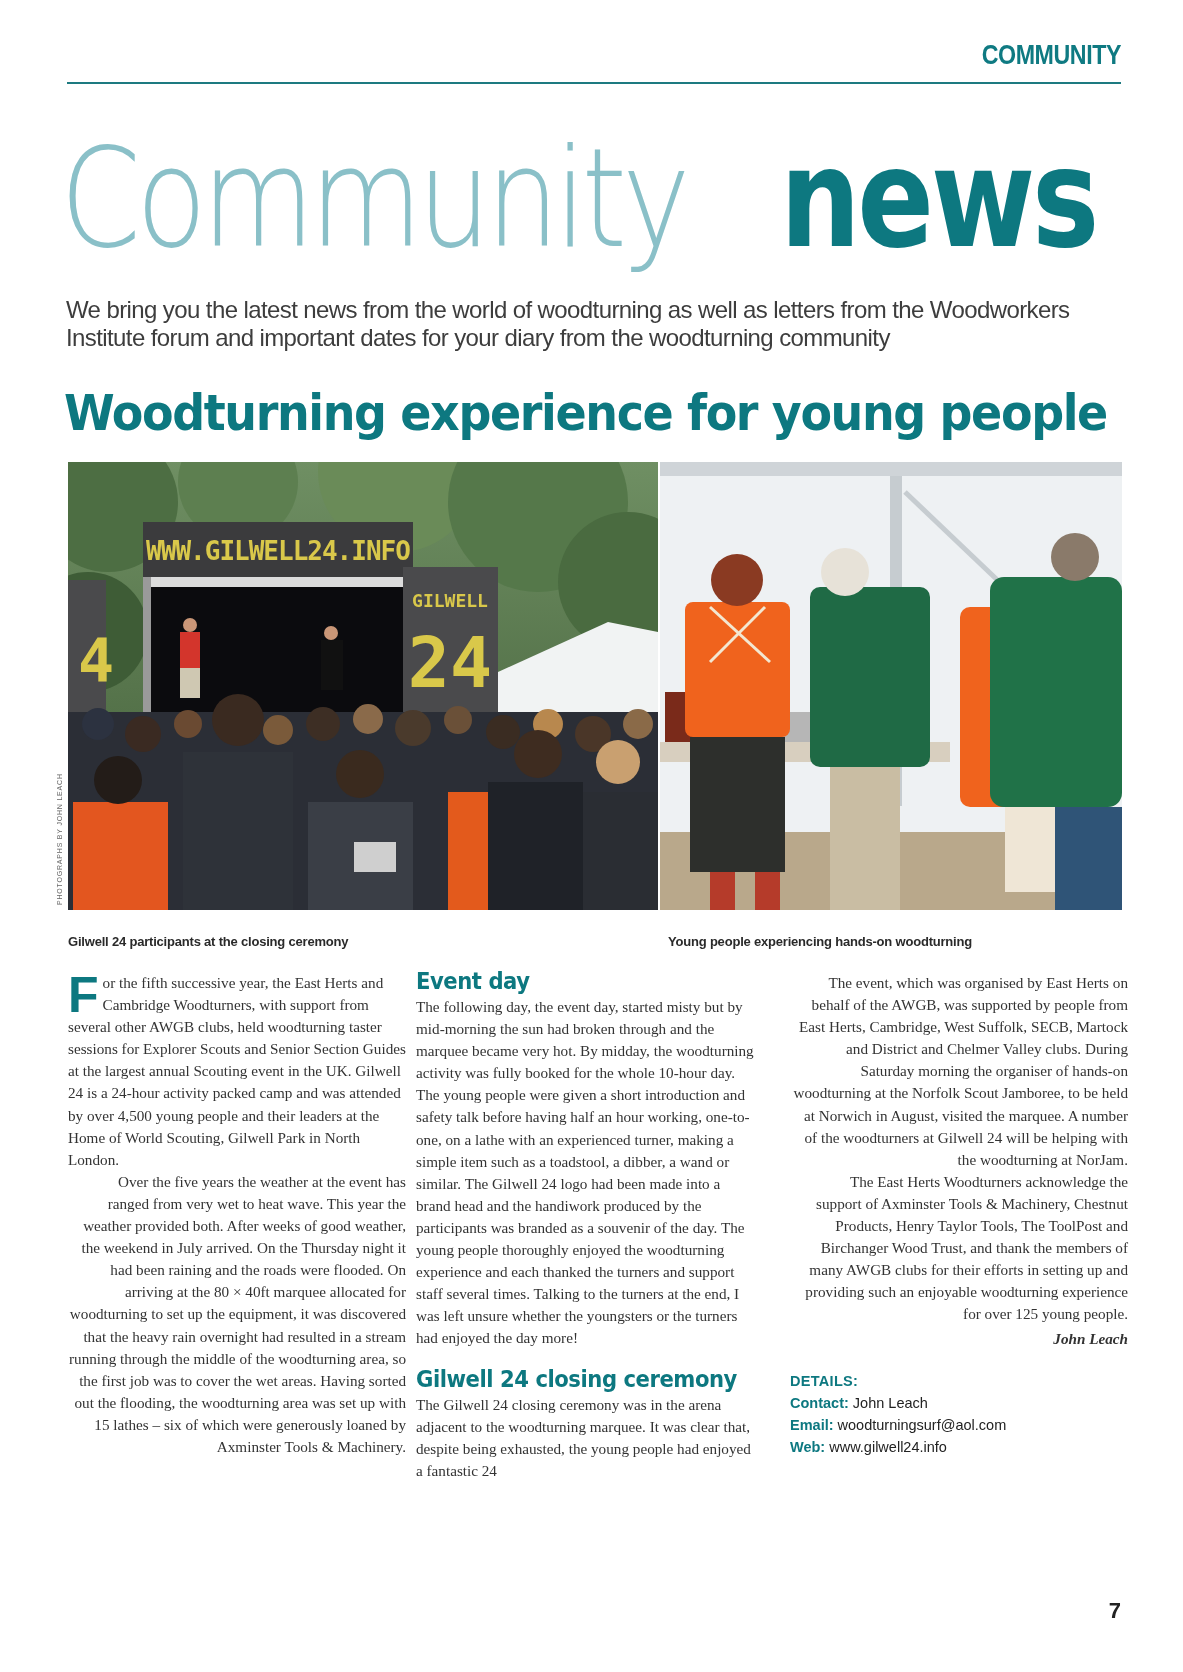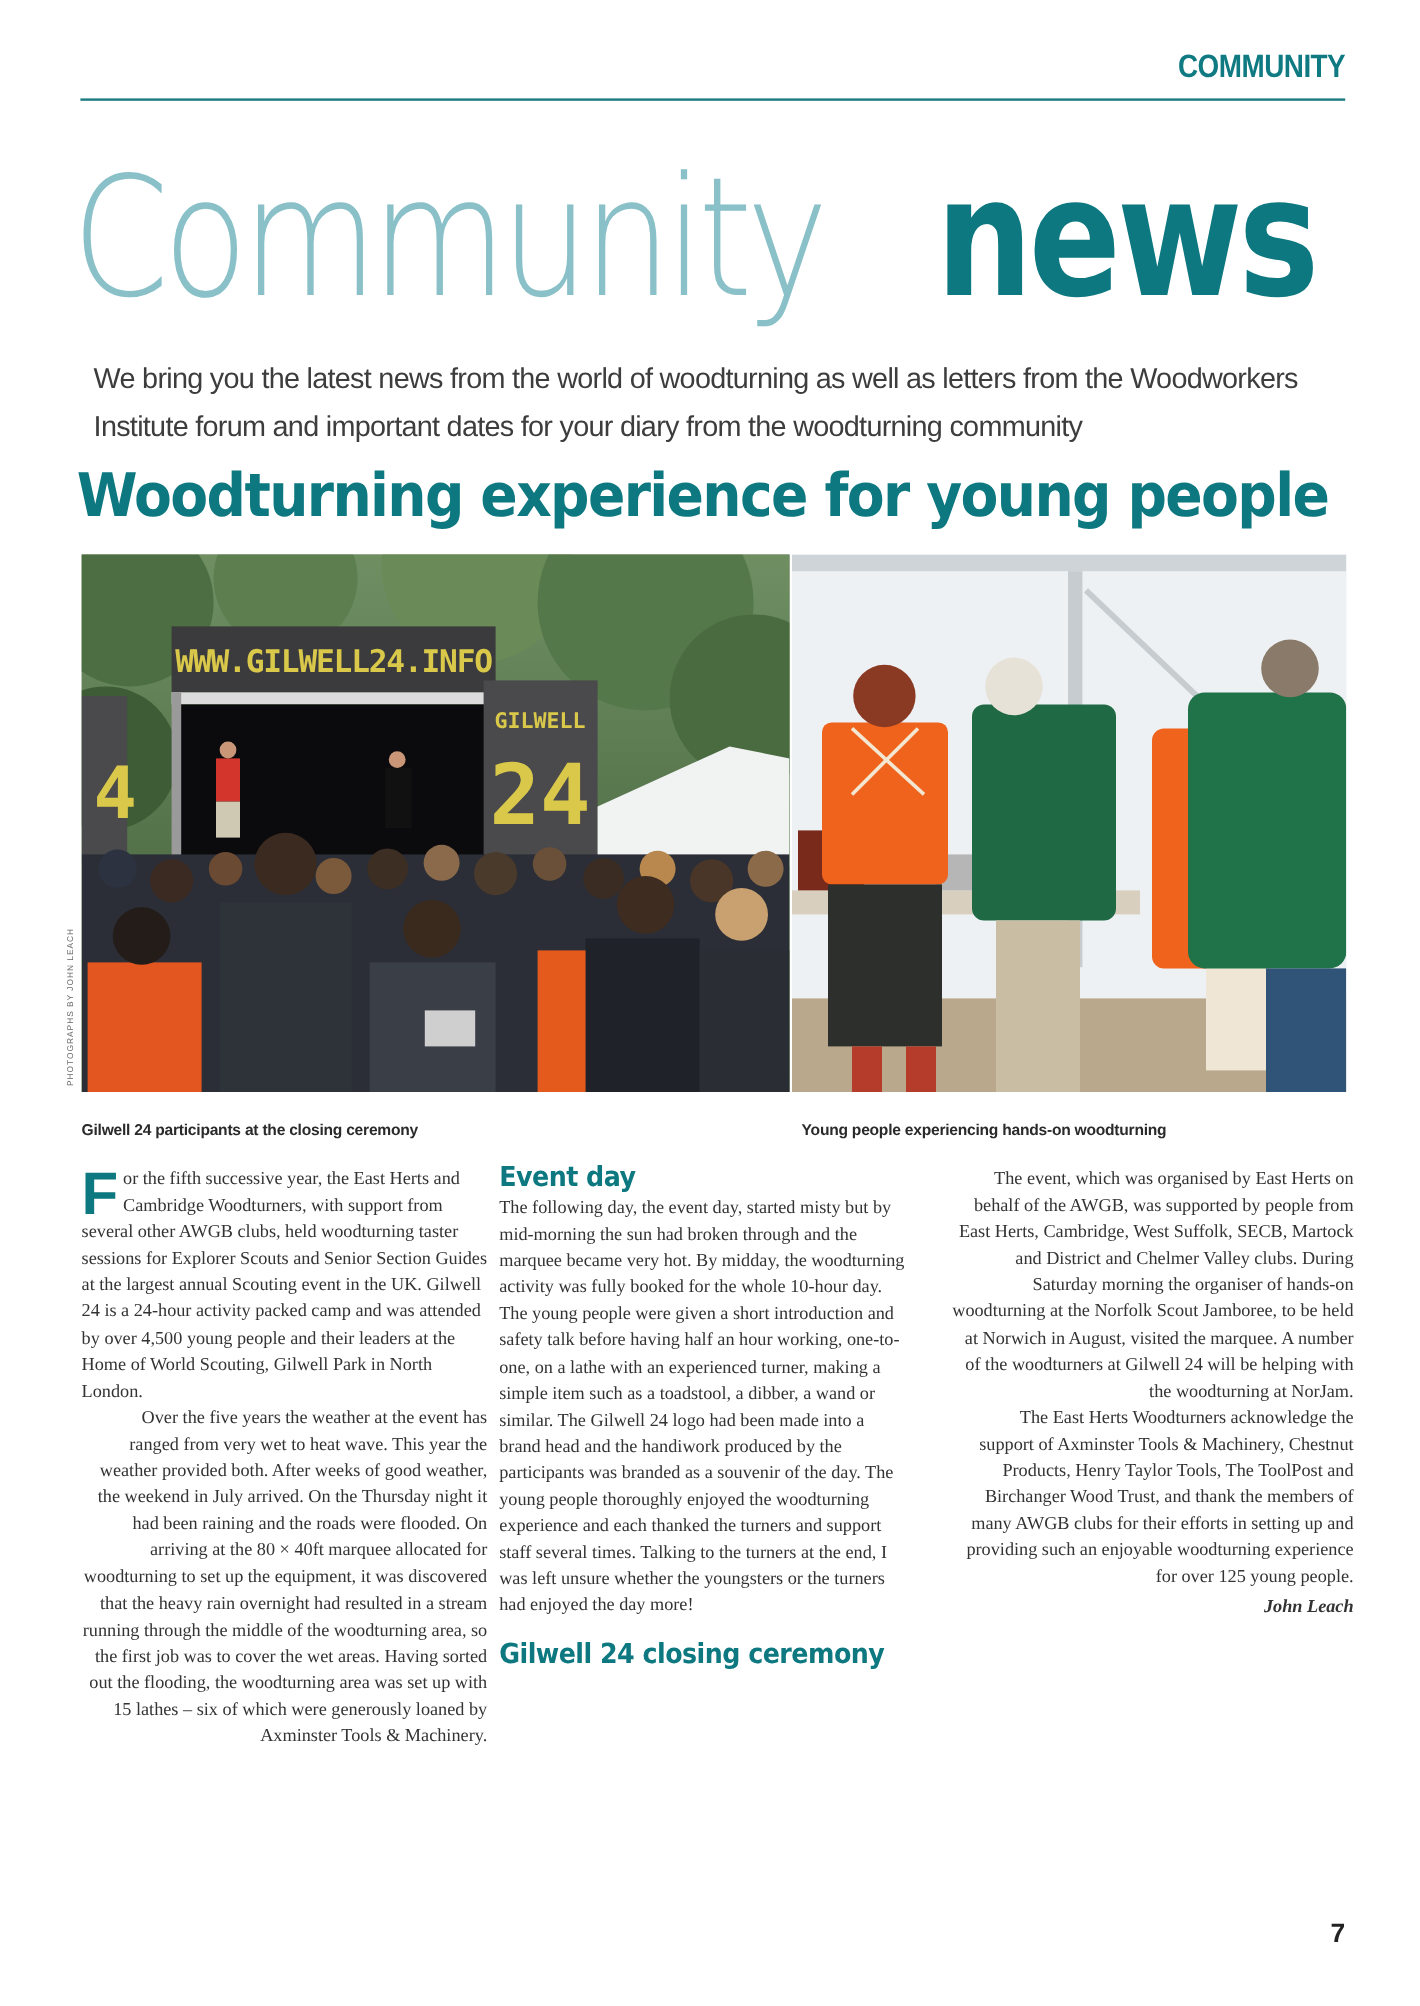--- a/index.html
+++ b/index.html
@@ -22,22 +22,22 @@
     -webkit-text-stroke: 0;
   }
   .masthead .bold {
     position: absolute; left: 720px; top: 0;
     font-family: "DejaVu Sans", sans-serif; font-weight: 700; font-size: 138px;
     color: #0d7880; letter-spacing: -4px; display: inline-block;
     transform: scaleX(0.82); transform-origin: left center;
   }
 
   .standfirst {
-    position: absolute; left: 78px; top: 296px; width: 1080px;
-    font-family: "Liberation Sans", sans-serif; font-size: 24px; line-height: 40px;
+    position: absolute; left: 66px; top: 296px; width: 1080px;
+    font-family: "Liberation Sans", sans-serif; font-size: 24px; line-height: 28px;
     color: #3d3d3d; letter-spacing: -0.6px;
   }
 
   .headline {
     position: absolute; left: 64px; top: 384px;
     font-family: "DejaVu Sans", sans-serif; font-weight: 700; font-size: 50px;
     color: #0d7880; letter-spacing: -1.5px; white-space: nowrap;
     transform: scaleX(0.92); transform-origin: left center;
     font-weight: 600;
   }
@@ -224,22 +224,38 @@
 
 <div class="col col1">
   <p><span class="dropcap">F</span><span>or the fifth successive year, the East Herts and Cambridge Woodturners, with support from several other AWGB clubs, held woodturning taster sessions for Explorer Scouts and Senior Section Guides at the largest annual Scouting event in the UK. Gilwell 24 is a 24-hour activity packed camp and was attended by over 4,500 young people and their leaders at the Home of World Scouting, Gilwell Park in North London.</span></p>
   <p class="indent">Over the five years the weather at the event has ranged from very wet to heat wave. This year the weather provided both. After weeks of good weather, the weekend in July arrived. On the Thursday night it had been raining and the roads were flooded. On arriving at the 80 × 40ft marquee allocated for woodturning to set up the equipment, it was discovered that the heavy rain overnight had resulted in a stream running through the middle of the woodturning area, so the first job was to cover the wet areas. Having sorted out the flooding, the woodturning area was set up with 15 lathes – six of which were generously loaned by Axminster Tools &amp; Machinery.</p>
 </div>
 
 <div class="col col2">
   <div class="subhead">Event day</div>
   <p>The following day, the event day, started misty but by mid-morning the sun had broken through and the marquee became very hot. By midday, the woodturning activity was fully booked for the whole 10-hour day. The young people were given a short introduction and safety talk before having half an hour working, one-to-one, on a lathe with an experienced turner, making a simple item such as a toadstool, a dibber, a wand or similar. The Gilwell 24 logo had been made into a brand head and the handiwork produced by the participants was branded as a souvenir of the day. The young people thoroughly enjoyed the woodturning experience and each thanked the turners and support staff several times. Talking to the turners at the end, I was left unsure whether the youngsters or the turners had enjoyed the day more!</p>
   <div class="subhead spaced">Gilwell 24 closing ceremony</div>
+  <p>The Gilwell 24 closing ceremony was in the arena adjacent to the woodturning marquee. It was clear that, despite being exhausted, the young people had enjoyed a fantastic 24</p>
 </div>
 
 <div class="col col3">
   <p class="indent">The event, which was organised by East Herts on behalf of the AWGB, was supported by people from East Herts, Cambridge, West Suffolk, SECB, Martock and District and Chelmer Valley clubs. During Saturday morning the organiser of hands-on woodturning at the Norfolk Scout Jamboree, to be held at Norwich in August, visited the marquee. A number of the woodturners at Gilwell 24 will be helping with the woodturning at NorJam.</p>
   <p class="indent">The East Herts Woodturners acknowledge the support of Axminster Tools &amp; Machinery, Chestnut Products, Henry Taylor Tools, The ToolPost and Birchanger Wood Trust, and thank the members of many AWGB clubs for their efforts in setting up and providing such an enjoyable woodturning experience for over 125 young people.</p>
   <div class="byline">John Leach</div>
 
+  <div class="details">
+    <div class="hdr">DETAILS:</div>
+    <div>
+      <span class="lbl">Contact:</span>
+      <span>John Leach</span>
+    </div>
+    <div>
+      <span class="lbl">Email:</span>
+      <span>woodturningsurf@aol.com</span>
+    </div>
+    <div>
+      <span class="lbl">Web:</span>
+      <span>www.gilwell24.info</span>
+    </div>
+  </div>
 </div>
 
 <div class="page-number">7</div>
 
 </body></html>

